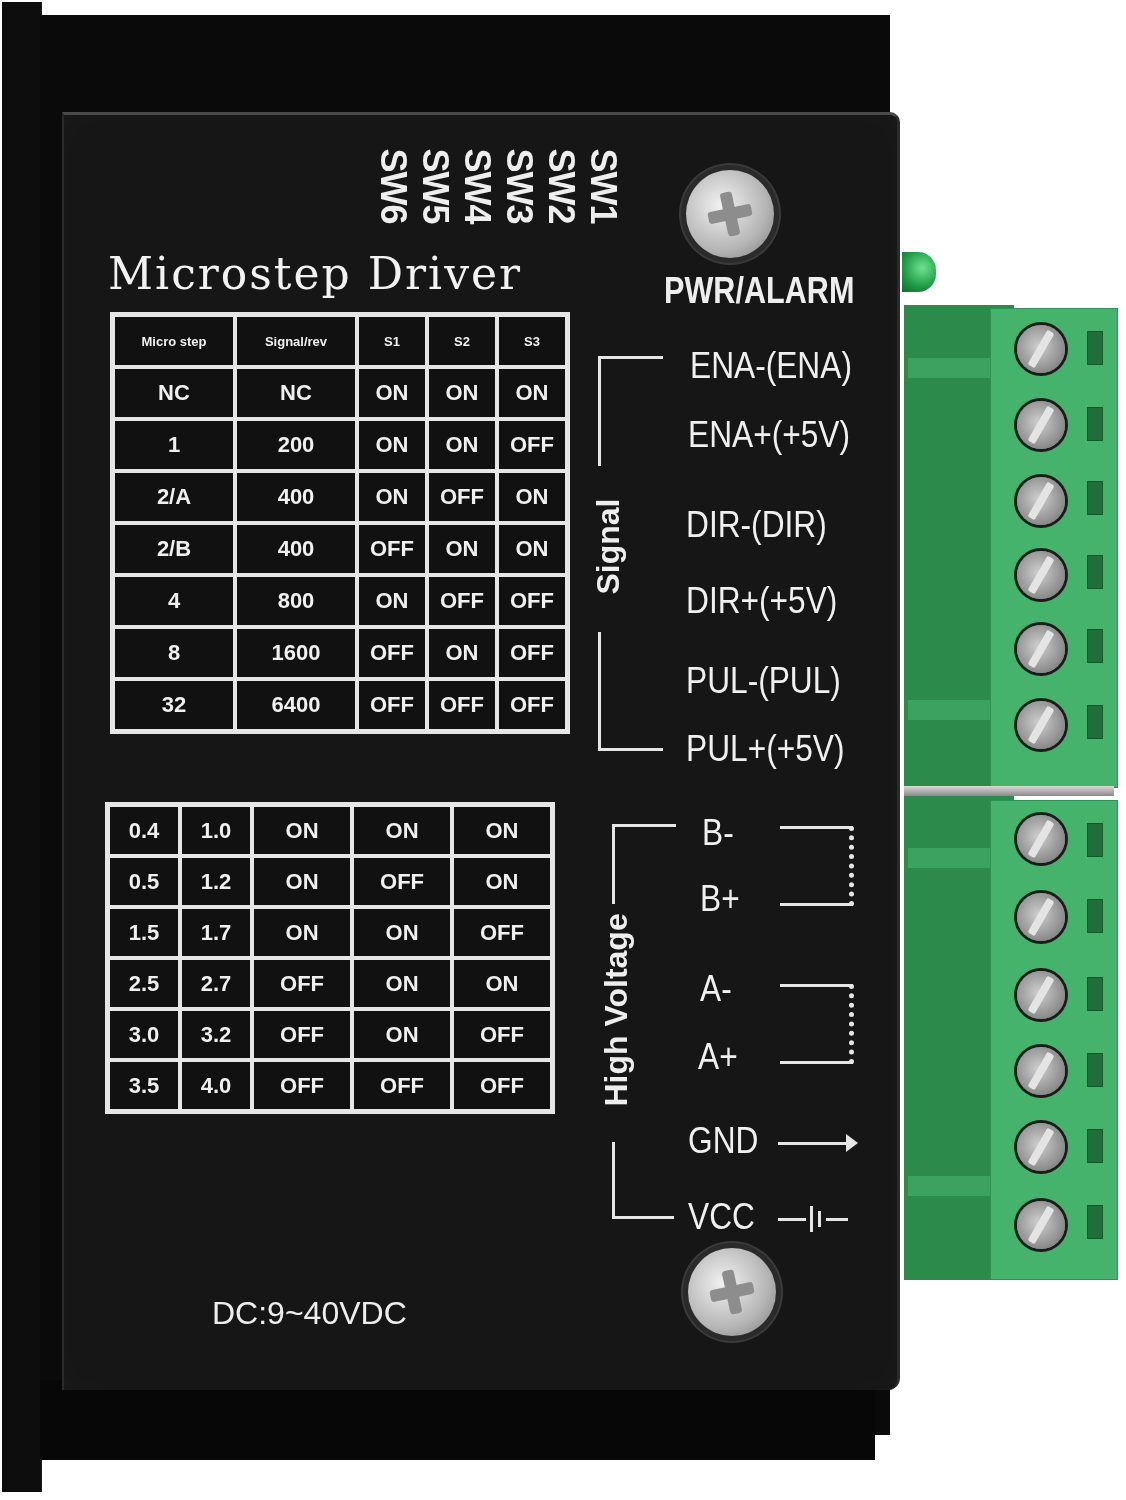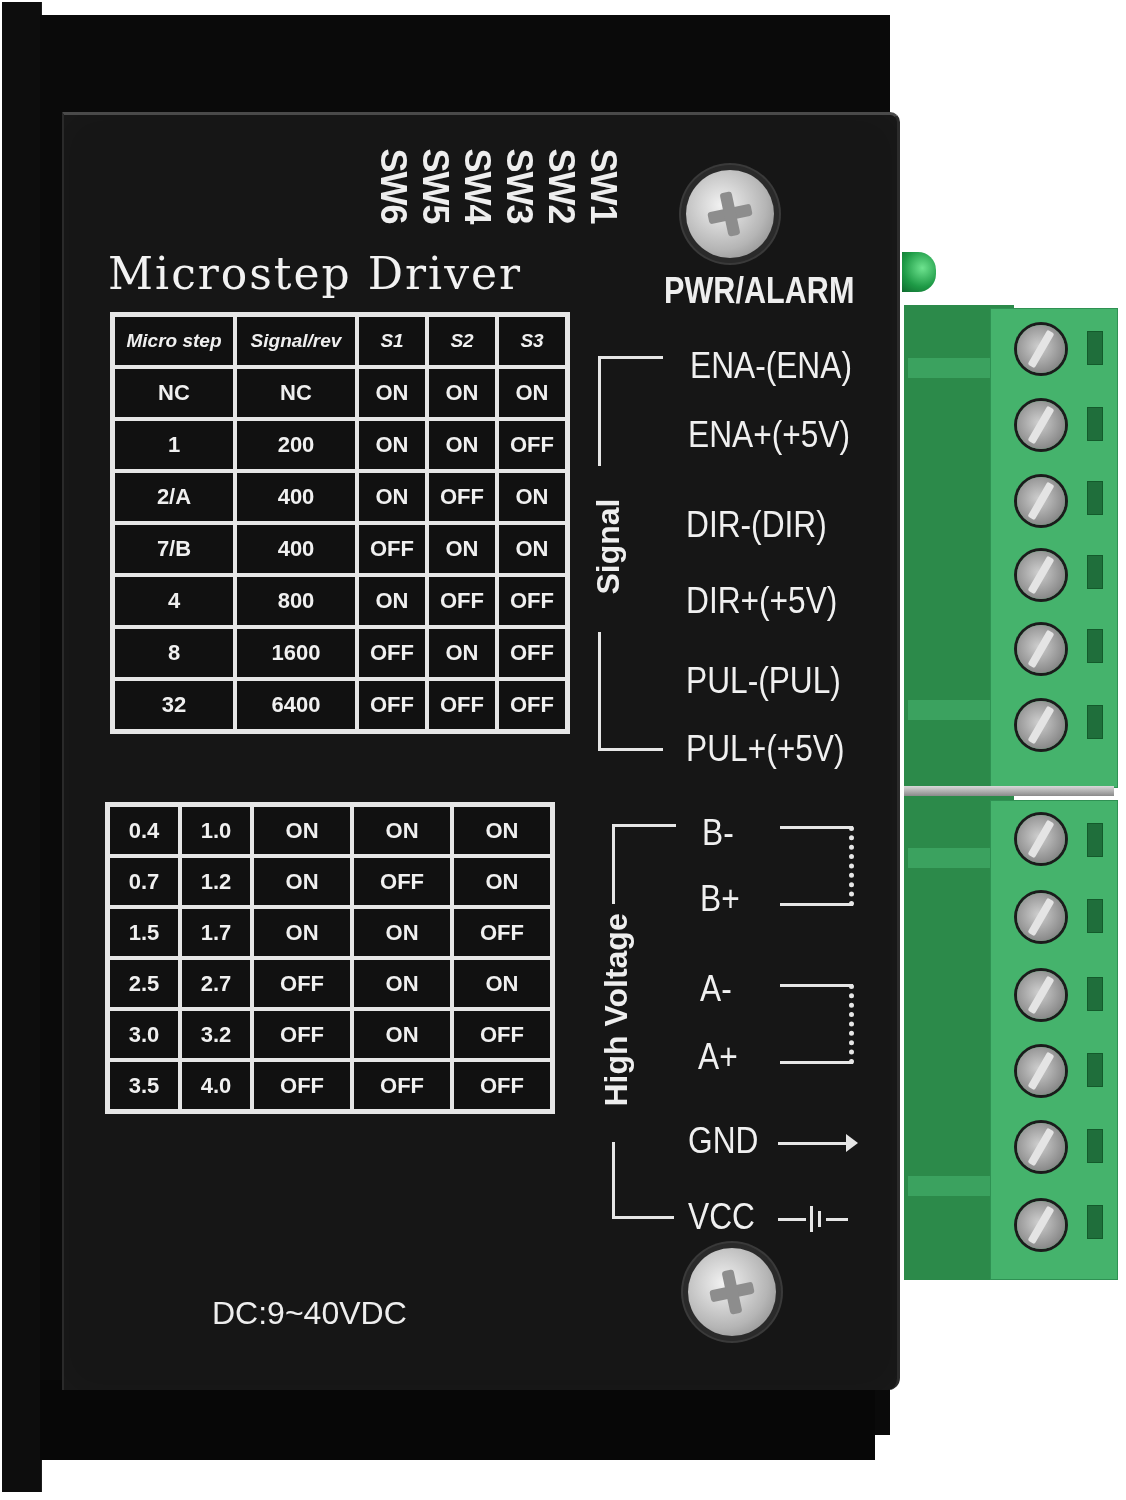--- a/index.html
+++ b/index.html
@@ -22,21 +22,21 @@
 
   .sw-labels { position: absolute; left: 372px; top: 140px; display: flex; gap: 0; }
   .sw-label { width: 42px; height: 92px; position: relative; }
   .sw-label span { position: absolute; left: 50%; top: 50%; transform: translate(-50%,-50%) rotate(90deg);
     color: #eee; font-weight: bold; font-size: 36px; white-space: nowrap; letter-spacing: -1px; }
 
   
   table.spec { position: absolute; border-collapse: separate; border-spacing: 0; border: 3px solid #e6e6e6; }
   table.spec td { border: 2px solid #e6e6e6; color: #f0f0f0; text-align: center; font-weight: bold; font-size: 22px;
     background: #111; padding: 0; }
-  table.spec tr.head td { font-size: 19px; font-weight: bold; font-style: italic; }
+  table.spec tr.head td { font-size: 13px; font-weight: bold; }
   .t1 { left: 110px; top: 312px; width: 460px; }
   .t1 td { height: 52px; }
   .t2 { left: 105px; top: 802px; width: 450px; }
   .t2 td { height: 51px; }
 
   .dc-label { position: absolute; left: 212px; top: 1295px; color: #eee; font-size: 32px; }
 
   
   .screw { position: absolute; width: 88px; height: 88px; border-radius: 50%;
     background: radial-gradient(circle at 40% 40%, #f2f2f2, #b5b5b5 60%, #7a7a7a);
@@ -134,21 +134,21 @@
         <td>OFF</td>
       </tr>
   <tr>
         <td>2/A</td>
         <td>400</td>
         <td>ON</td>
         <td>OFF</td>
         <td>ON</td>
       </tr>
   <tr>
-        <td>7/B</td>
+        <td>2/B</td>
         <td>400</td>
         <td>OFF</td>
         <td>ON</td>
         <td>ON</td>
       </tr>
   <tr>
         <td>4</td>
         <td>800</td>
         <td>ON</td>
         <td>OFF</td>
@@ -174,21 +174,21 @@
 <table class="spec t2">
   <tbody>
   <tr>
         <td>0.4</td>
         <td>1.0</td>
         <td>ON</td>
         <td>ON</td>
         <td>ON</td>
       </tr>
   <tr>
-        <td>0.7</td>
+        <td>0.5</td>
         <td>1.2</td>
         <td>ON</td>
         <td>OFF</td>
         <td>ON</td>
       </tr>
   <tr>
         <td>1.5</td>
         <td>1.7</td>
         <td>ON</td>
         <td>ON</td>

